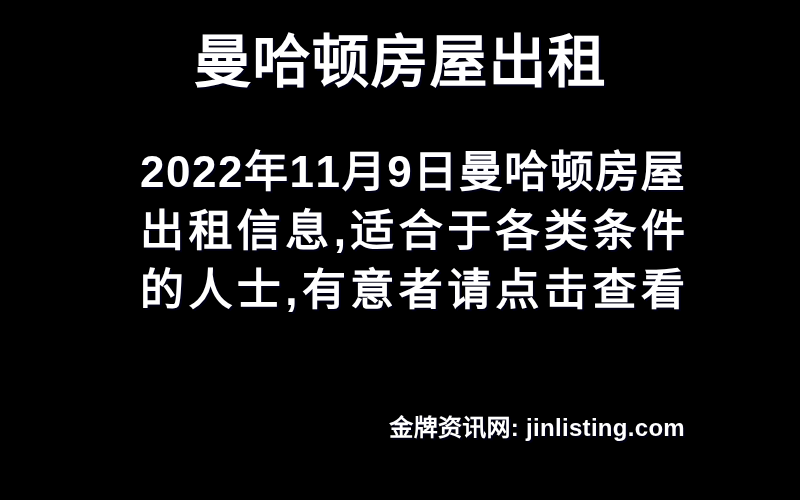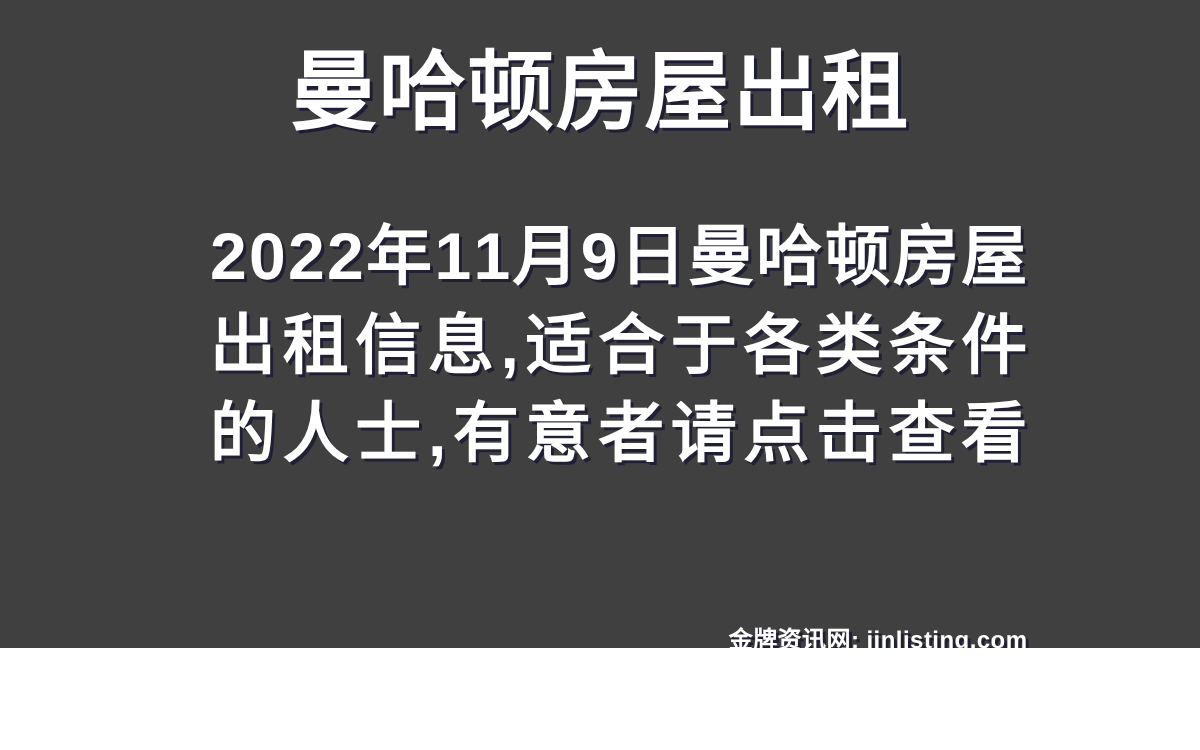--- a/index.html
+++ b/index.html
@@ -11,22 +11,22 @@
   body {
     width: 800px;
     height: 500px;
     overflow: hidden;
     font-family: "Liberation Sans", "DejaVu Sans", sans-serif;
   }
 
   #poster {
     position: relative;
     width: 800px;
-    height: 432px;
-    background: #404040;
+    height: 500px;
+    background: #000000;
     overflow: hidden;
     box-sizing: border-box;
   }
 
   
   .title-area {
     position: absolute;
     left: 0;
     top: 28px;
     width: 800px;
@@ -82,21 +82,21 @@
   .footer-area {
     position: absolute;
     left: 140px;
     top: 412px;
     width: 545px;
     text-align: right;
   }
 
   .footer-text {
     display: inline-block;
-    font-size: 16px;
+    font-size: 24px;
     line-height: 32px;
     font-weight: 700;
     color: #ffffff;
     white-space: nowrap;
     letter-spacing: 0.3px;
     text-shadow: 2px 2px 0 rgba(0, 0, 40, 0.5);
   }
 </style>
 </head>
 <body>

